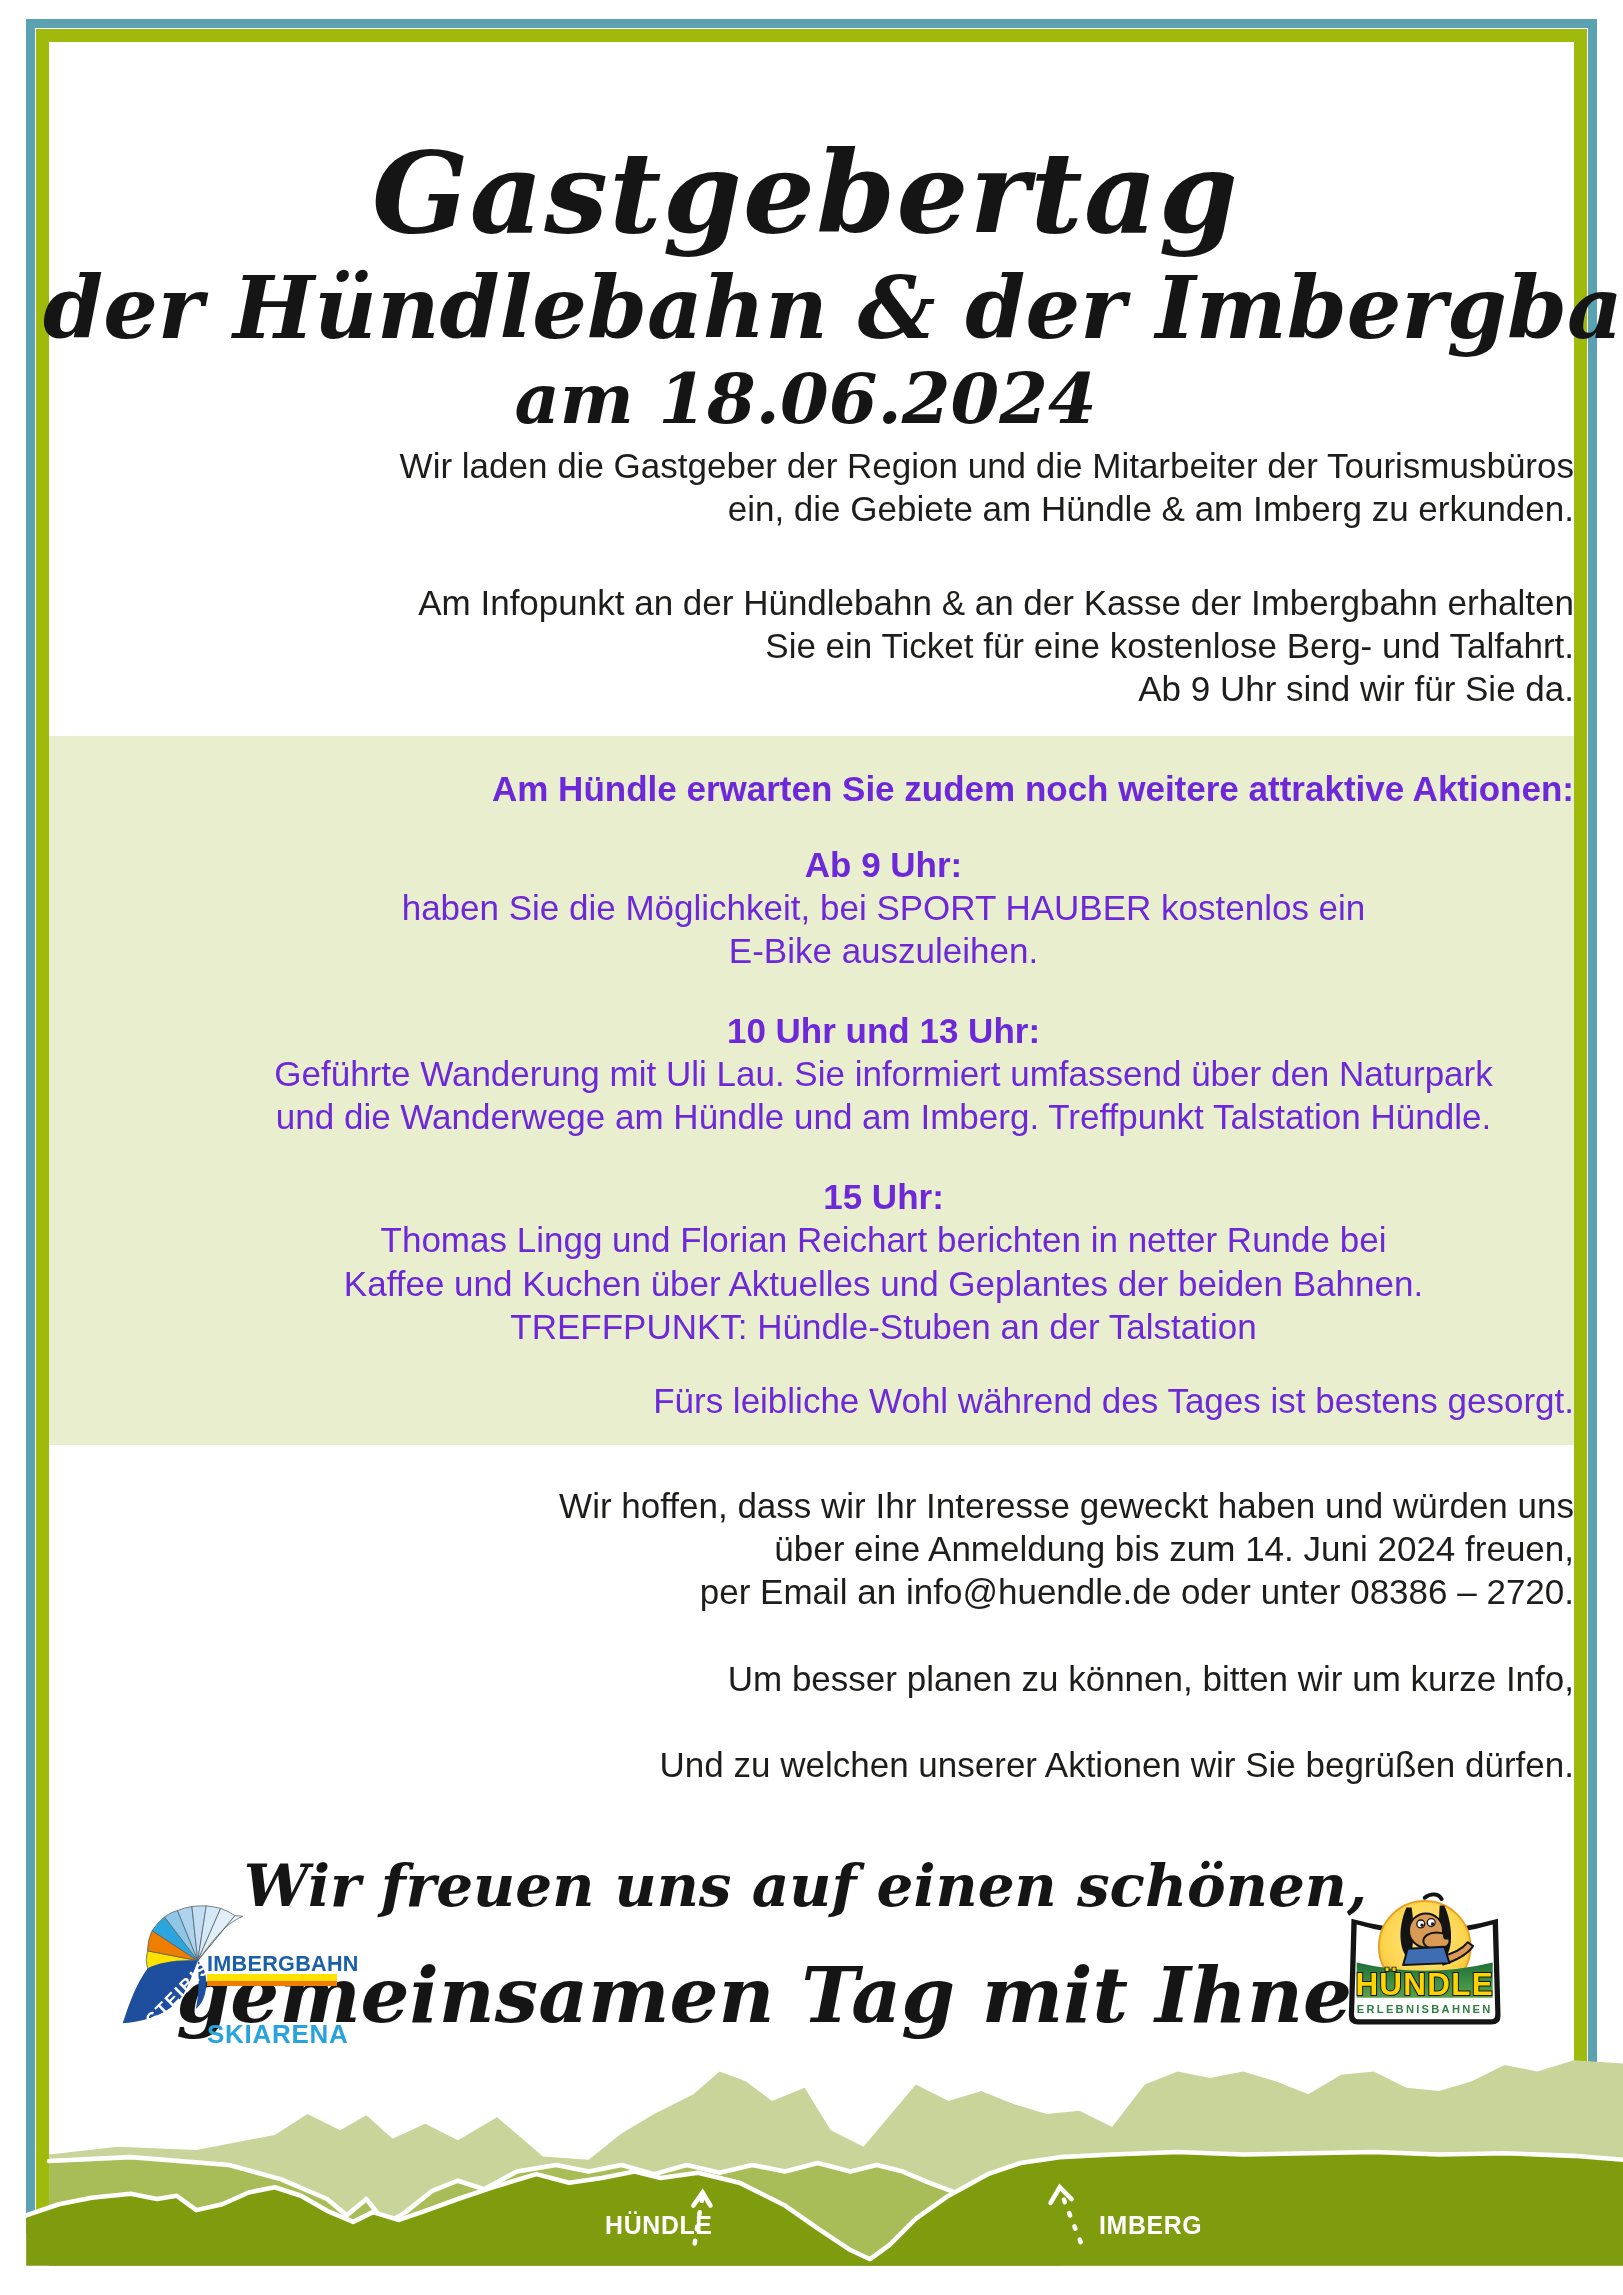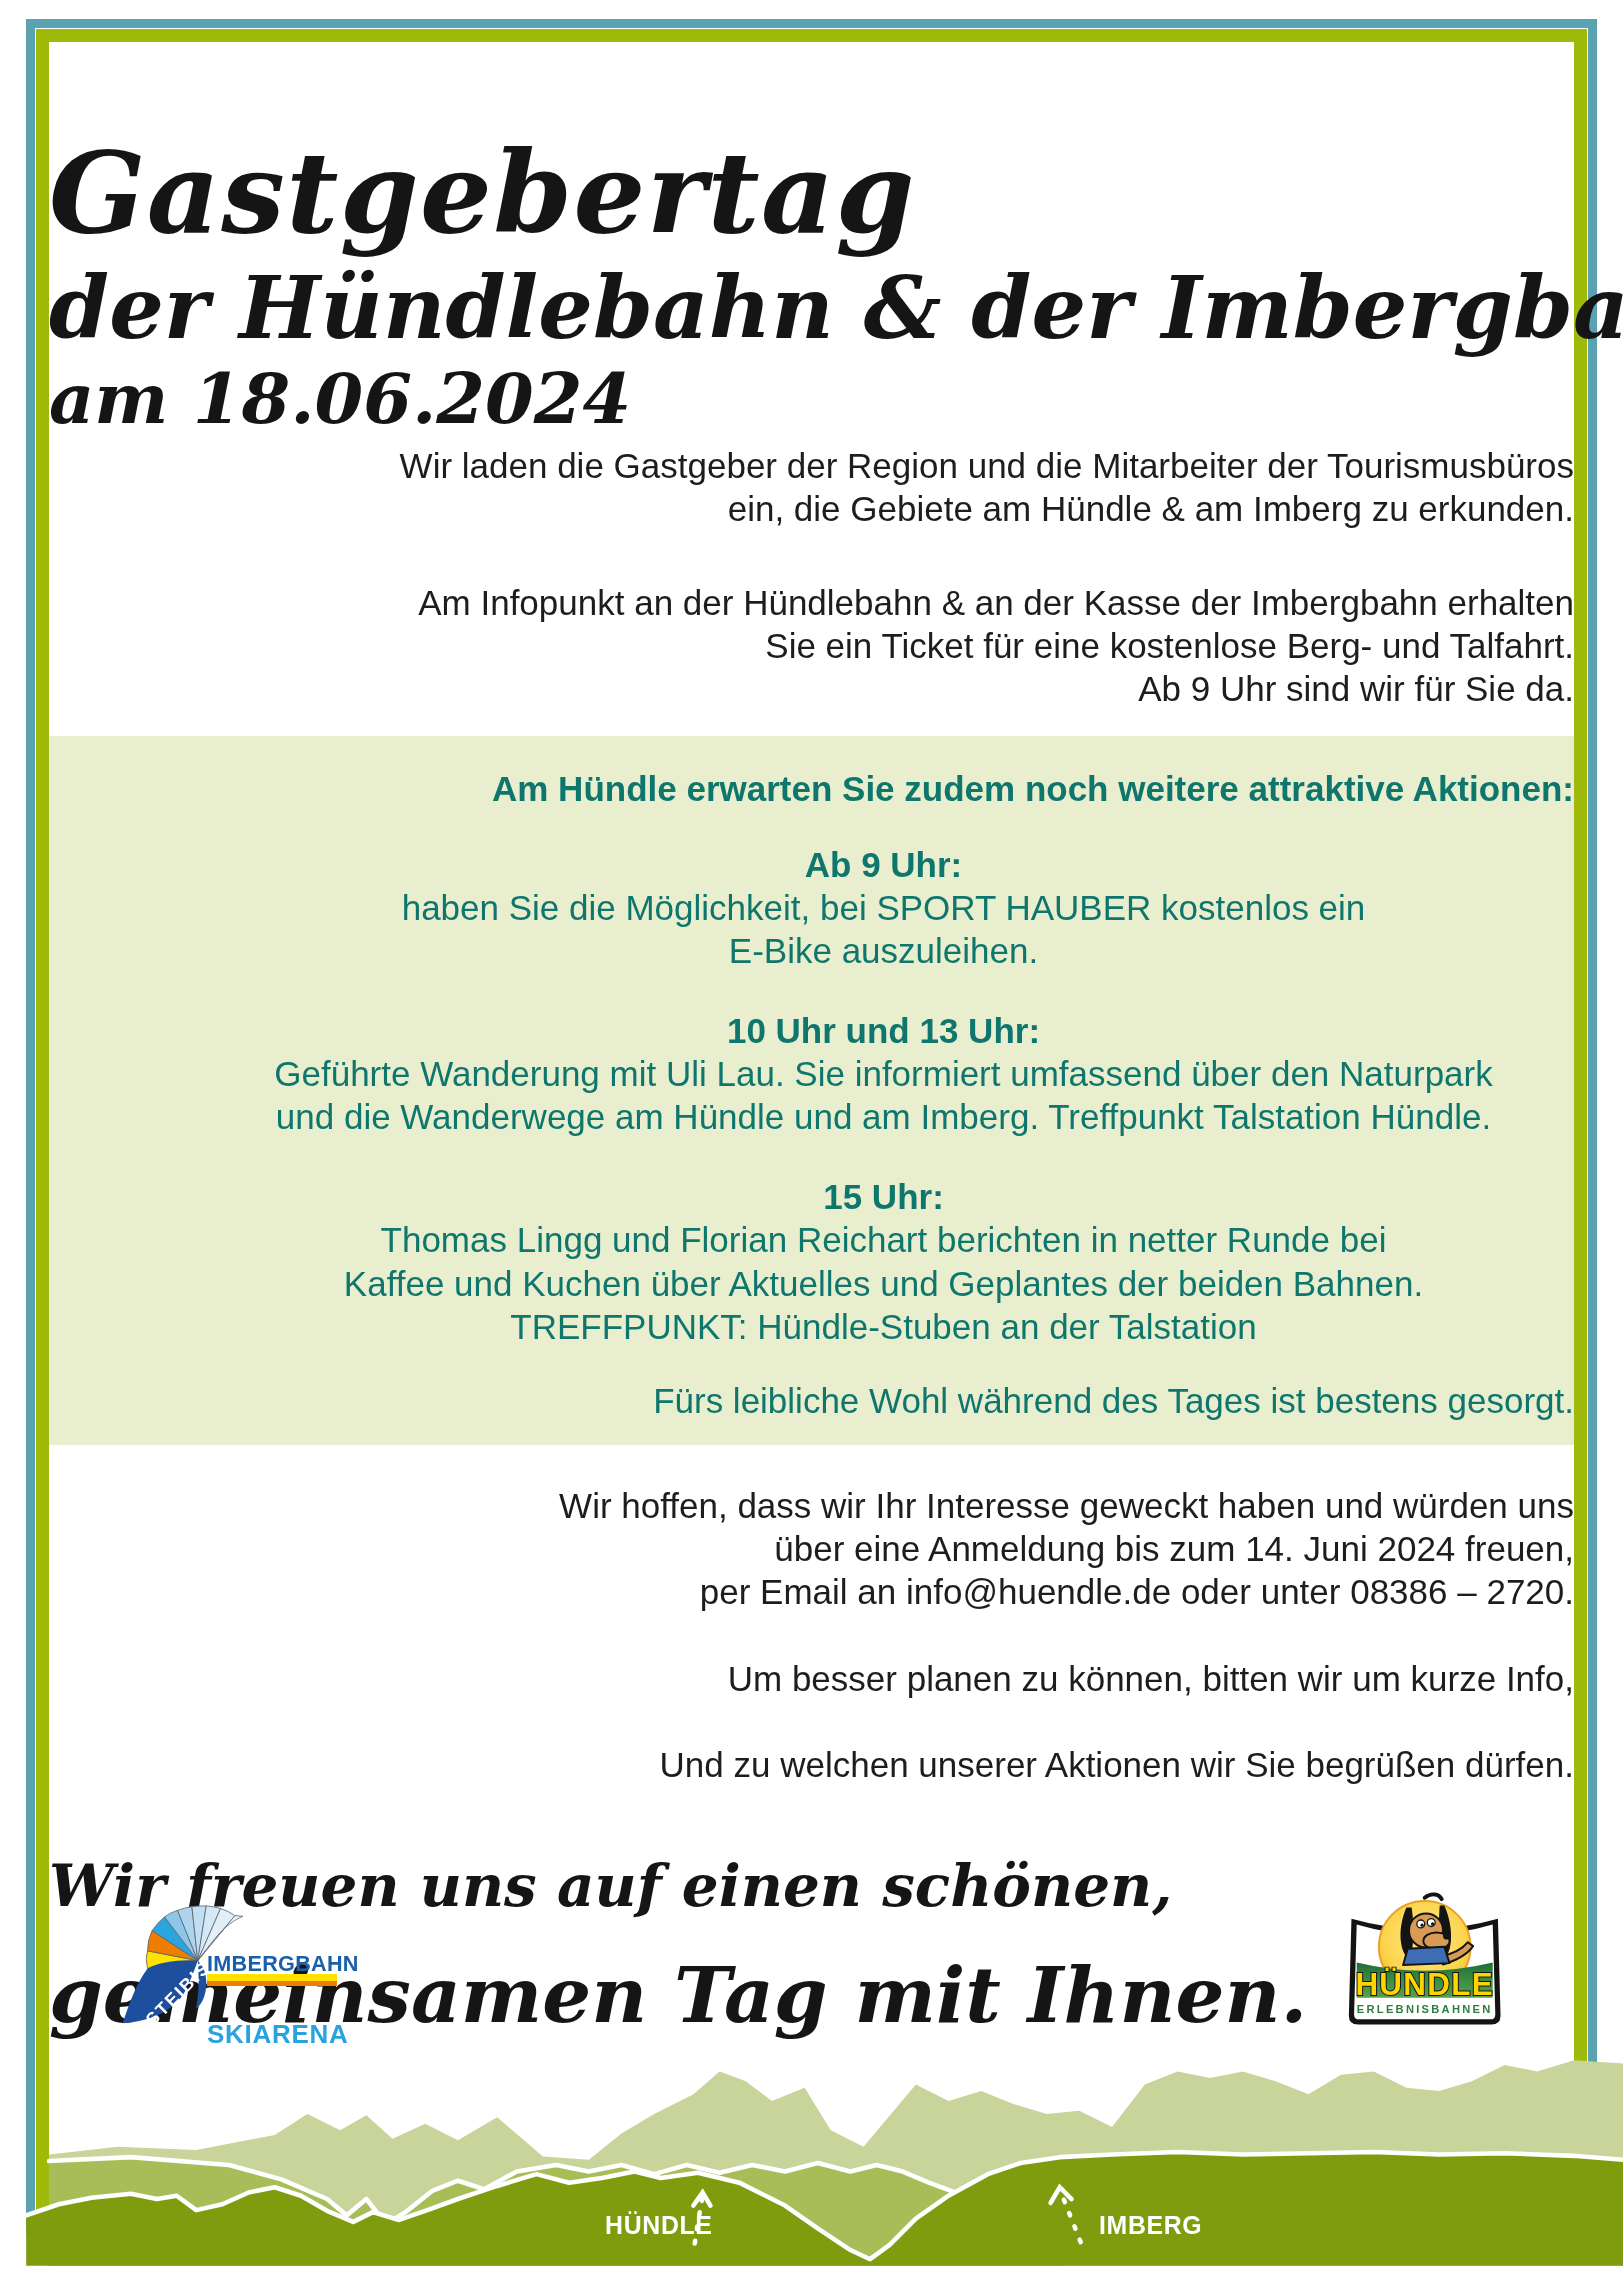--- a/index.html
+++ b/index.html
@@ -6,29 +6,29 @@
   #page{
     position:relative;width:1623px;height:2295px;background:#ffffff;overflow:hidden;
     font-family:"Liberation Sans",sans-serif;color:#1d1d1b;
   }
   .abs{position:absolute;}
   
   .frame-teal{left:26px;top:19px;width:1571px;height:2215px;border:9.8px solid #5aa2b2;border-bottom:none;box-sizing:border-box;}
   .frame-green{left:36px;top:29px;width:1551px;height:2202px;border:13px solid #a0ba0c;border-bottom:none;box-sizing:border-box;}
   
   .script{font-family:"DejaVu Serif",serif;font-style:italic;font-weight:700;white-space:nowrap;color:#151515;}
-  .t-line{left:49px;width:1525px;}
+  .t-line{left:43px;width:1525px;text-align:center;}
   .title-1{top:126px;font-size:113px;letter-spacing:1.3px;}
   .title-2{top:257px;font-size:86px;}
   .title-3{top:357px;font-size:70px;}
   
   .line{left:49px;width:1525px;text-align:right;font-size:35px;line-height:43px;white-space:nowrap;}
   .lleft{left:190px;width:1387px;text-align:center;}
   .bold{font-weight:700;}
-  .boxtext{color:#0f766e;}
+  .boxtext{color:#6d28d9;}
   .greenbox{left:49px;top:736px;width:1525px;height:709px;background:#e9efce;}
   
   .close-1{top:1852px;font-size:58px;}
   .close-2{top:1950px;font-size:77px;}
   
   .imb-name{left:207px;top:1951px;font-size:21.6px;font-weight:700;color:#1b5fa8;letter-spacing:0.3px;white-space:nowrap;}
   .imb-bar-y{left:207px;top:1974px;width:130px;height:7.2px;background:#ffe200;}
   .imb-bar-o{left:207px;top:1981px;width:130px;height:5.2px;background:#ee7d00;}
   .imb-ski{left:207px;top:1987px;font-size:26px;font-weight:700;color:#29a3dd;letter-spacing:0.7px;white-space:nowrap;margin-top:32px;}
   .imb-steibis{left:126px;top:1983px;width:105px;text-align:center;font-size:17.7px;font-weight:700;color:#ffffff;letter-spacing:2px;transform:rotate(-45deg);white-space:nowrap;}

